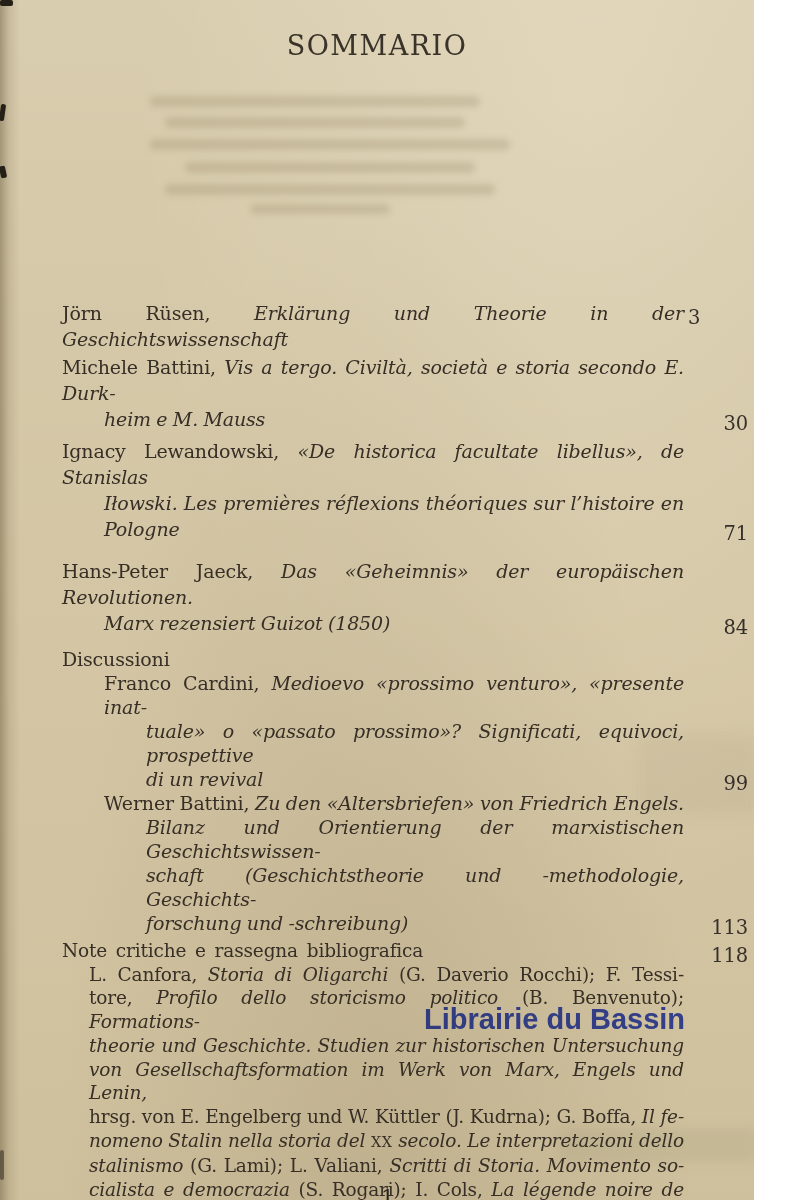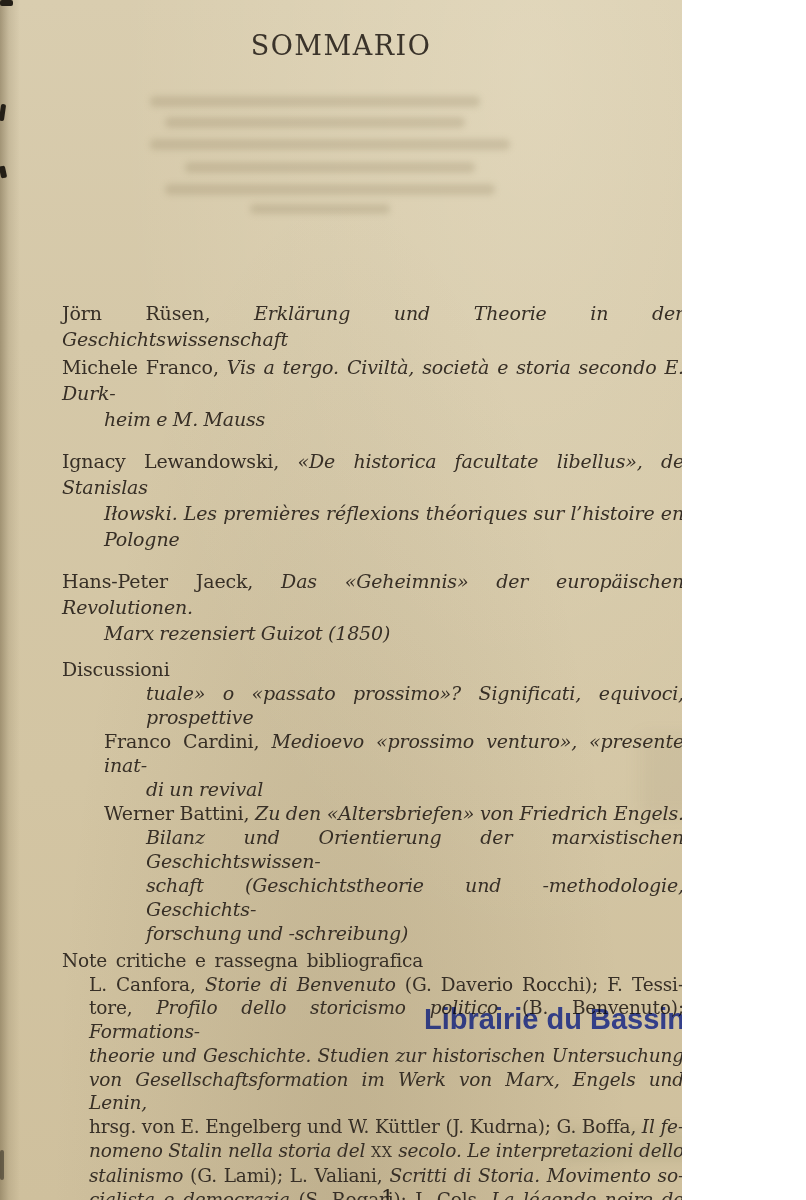--- a/index.html
+++ b/index.html
@@ -1,17 +1,17 @@
 <!DOCTYPE html>
 <html><head>
 <meta charset="utf-8">
 <style>
   html,body{margin:0;padding:0;width:806px;height:1200px;overflow:hidden;}
   .page{
-    position:relative;width:682px;height:1200px;overflow:hidden;
+    position:relative;width:754px;height:1200px;overflow:hidden;
     background:
       radial-gradient(ellipse at 78% 6%, rgba(255,250,232,.22), transparent 55%),
       radial-gradient(ellipse at 50% 104%, rgba(92,76,48,.14), transparent 60%),
       linear-gradient(180deg,#d9cdaf 0%,#d5c8a8 28%,#d3c5a3 65%,#cfc09d 100%);
     font-family:"DejaVu Serif", serif;
     color:#372f26;
   }
   
   .left-edge{position:absolute;left:0;top:0;bottom:0;width:20px;
     background:linear-gradient(90deg, rgba(110,95,65,.50), rgba(110,95,65,.16) 45%, rgba(110,95,65,0) 100%);}
@@ -30,21 +30,21 @@
   .g6{left:250px;top:204px;width:140px;height:10px;}
   .g7{left:560px;top:1128px;width:200px;height:34px;background:rgba(128,132,92,.13);filter:blur(6px);}
   .g8{left:640px;top:735px;width:120px;height:80px;background:rgba(118,108,78,.08);filter:blur(8px);}
   
   .title{position:absolute;left:0;top:30px;width:100%;margin:0;
     text-align:center;font-size:27px;font-weight:normal;letter-spacing:1.5px;color:#3a332a;}
   
   .toc{position:absolute;left:62px;top:300px;width:686px;}
   .para{position:relative;}
   .toc .para:nth-child(2){margin-top:2px;}
-  .toc .para:nth-child(3){margin-top:16px;}
+  .toc .para:nth-child(3){margin-top:6px;}
   .toc .para:nth-child(4){margin-top:16px;}
   .toc .para:nth-child(5){margin-top:11px;}
   .toc .para:nth-child(8){margin-top:4px;}
   .toc .para:nth-child(-n+4){line-height:26px;font-size:19px;}
   .toc .para:nth-child(n+5){line-height:24px;font-size:19px;}
   .toc .para:nth-child(n+8){line-height:23.7px;font-size:18.5px;}
   .line{position:relative;display:block;padding-right:64px;white-space:normal;
         word-spacing:-0.5px;letter-spacing:-0.15px;}
   .line.full{text-align:justify;text-align-last:justify;}
   .ind1{padding-left:42px;}
@@ -82,51 +82,51 @@
   <div class="ghost g7"></div>
   <div class="ghost g8"></div>
 
   <h1 class="title">SOMMARIO</h1>
 
   <div class="toc" id="toc">
       <div class="para">
         <div class="line full"><span><span class="r">Jörn Rüsen, </span><span class="i">Erklärung und Theorie in der Geschichtswissenschaft</span></span><span class="pagenum">3</span></div>
       </div>
       <div class="para">
-        <div class="line full"><span><span class="r">Michele Franco, </span><span class="i">Vis a tergo. Civiltà, società e storia secondo E. Durk-</span></span></div>
+        <div class="line full"><span><span class="r">Michele Battini, </span><span class="i">Vis a tergo. Civiltà, società e storia secondo E. Durk-</span></span></div>
         <div class="line ind1"><span><span class="i">heim e M. Mauss</span></span><span class="pagenum">30</span></div>
       </div>
       <div class="para">
         <div class="line full"><span><span class="r">Ignacy Lewandowski, </span><span class="i">«De historica facultate libellus», de Stanislas</span></span></div>
         <div class="line ind1 full"><span><span class="i">Iłowski. Les premières réflexions théoriques sur l’histoire en</span></span></div>
         <div class="line ind1"><span><span class="i">Pologne</span></span><span class="pagenum">71</span></div>
       </div>
       <div class="para">
         <div class="line full"><span><span class="r">Hans-Peter Jaeck, </span><span class="i">Das «Geheimnis» der europäischen Revolutionen.</span></span></div>
         <div class="line ind1"><span><span class="i">Marx rezensiert Guizot (1850)</span></span><span class="pagenum">84</span></div>
       </div>
       <div class="para">
         <div class="line"><span><span class="r">Discussioni</span></span></div>
       </div>
       <div class="para">
+        <div class="line ind1 full"><span><span class="r">Franco Cardini, </span><span class="i">Medioevo «prossimo venturo», «presente inat-</span></span></div>
         <div class="line ind2 full"><span><span class="i">tuale» o «passato prossimo»? Significati, equivoci, prospettive</span></span></div>
-        <div class="line ind1 full"><span><span class="r">Franco Cardini, </span><span class="i">Medioevo «prossimo venturo», «presente inat-</span></span></div>
         <div class="line ind2"><span><span class="i">di un revival</span></span><span class="pagenum">99</span></div>
       </div>
       <div class="para">
         <div class="line ind1 full"><span><span class="r">Werner Battini, </span><span class="i">Zu den «Altersbriefen» von Friedrich Engels.</span></span></div>
         <div class="line ind2 full"><span><span class="i">Bilanz und Orientierung der marxistischen Geschichtswissen-</span></span></div>
         <div class="line ind2 full"><span><span class="i">schaft (Geschichtstheorie und -methodologie, Geschichts-</span></span></div>
         <div class="line ind2"><span><span class="i">forschung und -schreibung)</span></span><span class="pagenum">113</span></div>
       </div>
       <div class="para">
         <div class="line wsp"><span><span class="r">Note critiche e rassegna bibliografica</span></span><span class="pagenum">118</span></div>
       </div>
       <div class="para">
-        <div class="line ind3 full"><span><span class="r">L. Canfora, </span><span class="i">Storie di Benvenuto </span><span class="r">(G. Daverio Rocchi); F. Tessi-</span></span></div>
+        <div class="line ind3 full"><span><span class="r">L. Canfora, </span><span class="i">Storia di Oligarchi </span><span class="r">(G. Daverio Rocchi); F. Tessi-</span></span></div>
         <div class="line ind3 full"><span><span class="r">tore, </span><span class="i">Profilo dello storicismo politico </span><span class="r">(B. Benvenuto); </span><span class="i">Formations-</span></span></div>
         <div class="line ind3 full"><span><span class="i">theorie und Geschichte. Studien zur historischen Untersuchung</span></span></div>
         <div class="line ind3 full"><span><span class="i">von Gesellschaftsformation im Werk von Marx, Engels und Lenin,</span></span></div>
         <div class="line ind3 full"><span><span class="r">hrsg. von E. Engelberg und W. Küttler (J. Kudrna); G. Boffa, </span><span class="i">Il fe-</span></span></div>
         <div class="line ind3 full"><span><span class="i">nomeno Stalin nella storia del </span><span class="sc">XX</span><span class="i"> secolo. Le interpretazioni dello</span></span></div>
         <div class="line ind3 full"><span><span class="i">stalinismo </span><span class="r">(G. Lami); L. Valiani, </span><span class="i">Scritti di Storia. Movimento so-</span></span></div>
         <div class="line ind3 full"><span><span class="i">cialista e democrazia </span><span class="r">(S. Rogari); I. Cols, </span><span class="i">La légende noire de</span></span></div>
       </div>
     </div>
 

